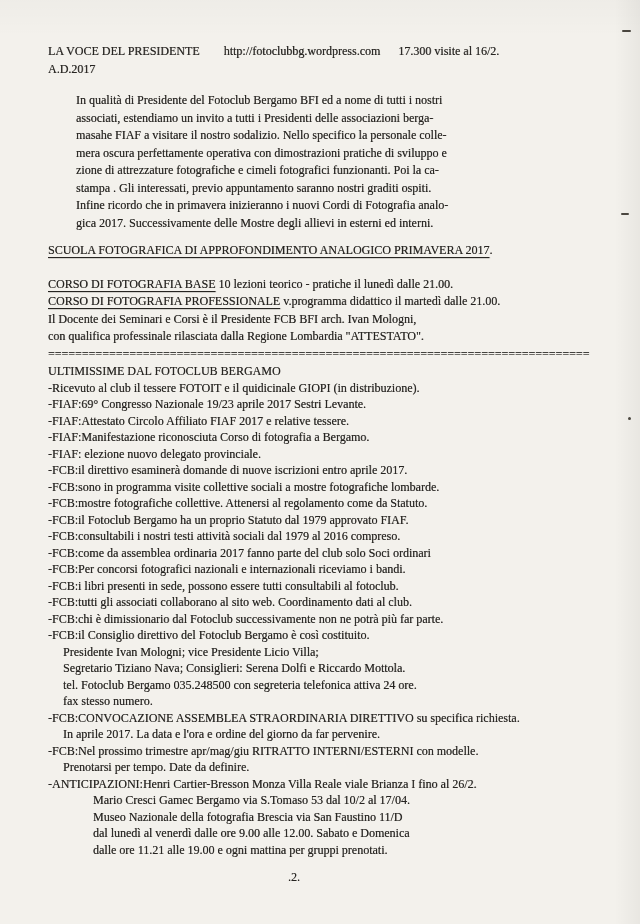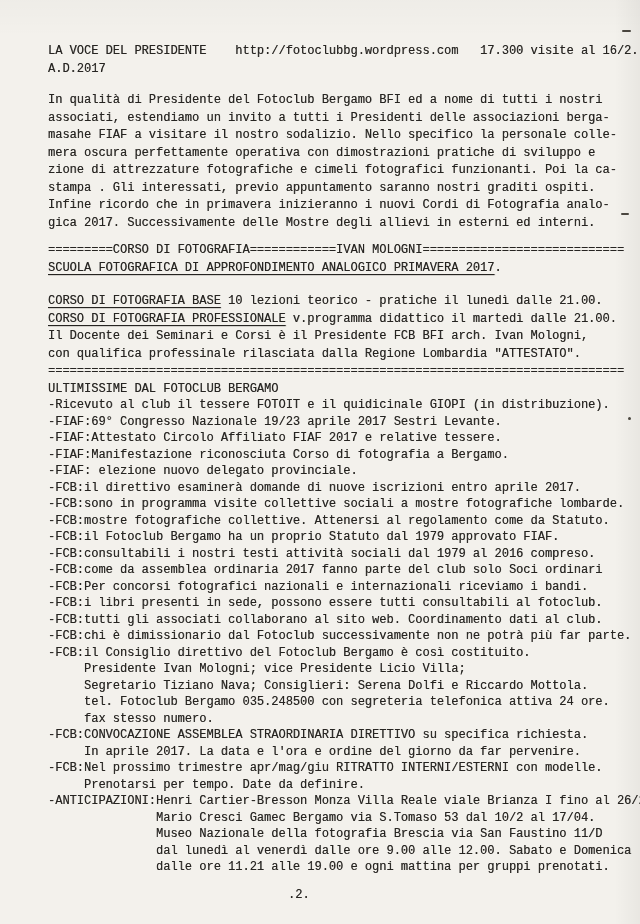--- a/index.html
+++ b/index.html
@@ -5,30 +5,30 @@
   html, body { margin: 0; padding: 0; background: #d8d6d0; }
   .page {
     position: relative;
     width: 640px;
     height: 924px;
     margin: 0;
     background: #f3f1ec;
     background-image: linear-gradient(to right, rgba(0,0,0,0) 96%, rgba(0,0,0,0.045)),
                       linear-gradient(to bottom, rgba(0,0,0,0.02) 0%, rgba(0,0,0,0) 4%);
     color: #262421;
-    font-family: Liberation Mono, monospace;
+    font-family: Liberation Serif, serif;
     font-size: 12px;
     box-sizing: border-box;
     padding: 42px 0 0 48px;
     overflow: hidden;
     text-shadow: 0.3px 0.3px 0 rgba(38,36,33,0.55);
   }
   .ln { white-space: pre; line-height: 17.5px; }
   .masthead-block .ln { line-height: 18px; }
-  .intro { margin-top: 14px; }
+  .intro { margin-top: 14px; margin-left: 28px; }
   .banner-block { margin-top: 10px; }
   .course-block { margin-top: 16px; }
   .news .ln { line-height: 16.5px; }
   .u { text-decoration: underline; text-underline-offset: 3px; }
   .gap-url { margin-left: 4ch; }
   .gap-visits { margin-left: 3ch; }
   .footer {
     margin-top: 11px;
     margin-left: 240px;
     line-height: 17px;
@@ -54,21 +54,20 @@
     <div class="ln">associati, estendiamo un invito a tutti i Presidenti delle associazioni berga-</div>
     <div class="ln">masahe FIAF a visitare il nostro sodalizio. Nello specifico la personale colle-</div>
     <div class="ln">mera oscura perfettamente operativa con dimostrazioni pratiche di sviluppo e</div>
     <div class="ln">zione di attrezzature fotografiche e cimeli fotografici funzionanti. Poi la ca-</div>
     <div class="ln">stampa . Gli interessati, previo appuntamento saranno nostri graditi ospiti.</div>
     <div class="ln">Infine ricordo che in primavera inizieranno i nuovi Cordi di Fotografia analo-</div>
     <div class="ln">gica 2017. Successivamente delle Mostre degli allievi in esterni ed interni.</div>
   </div>
 
   <div class="banner-block">
-    <div class="ln">=========CORSO DI FOTOGRAFIA============IVAN MOLOGNI============================</div>
     <div class="ln"><span class="u">SCUOLA FOTOGRAFICA DI APPROFONDIMENTO ANALOGICO PRIMAVERA 2017</span><span>.</span></div>
   </div>
 
   <div class="course-block">
     <div class="ln"><span class="u">CORSO DI FOTOGRAFIA BASE</span><span> 10 lezioni teorico - pratiche il lunedì dalle 21.00.</span></div>
     <div class="ln"><span class="u">CORSO DI FOTOGRAFIA PROFESSIONALE</span><span> v.programma didattico il martedì dalle 21.00.</span></div>
     <div class="ln">Il Docente dei Seminari e Corsi è il Presidente FCB BFI arch. Ivan Mologni,</div>
     <div class="ln">con qualifica professinale rilasciata dalla Regione Lombardia "ATTESTATO".</div>
     <div class="ln">================================================================================</div>
   </div>

